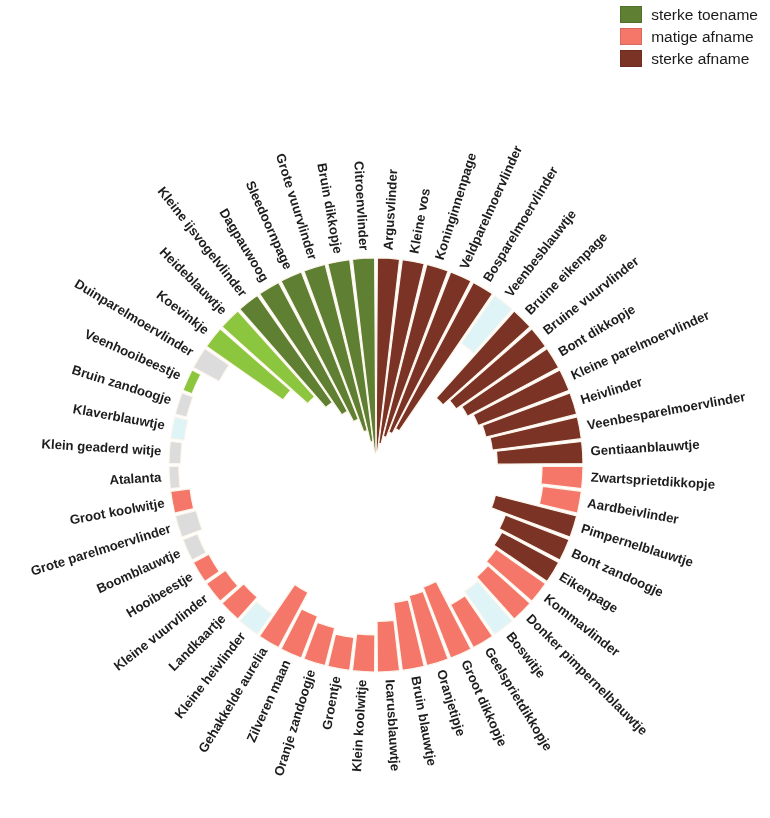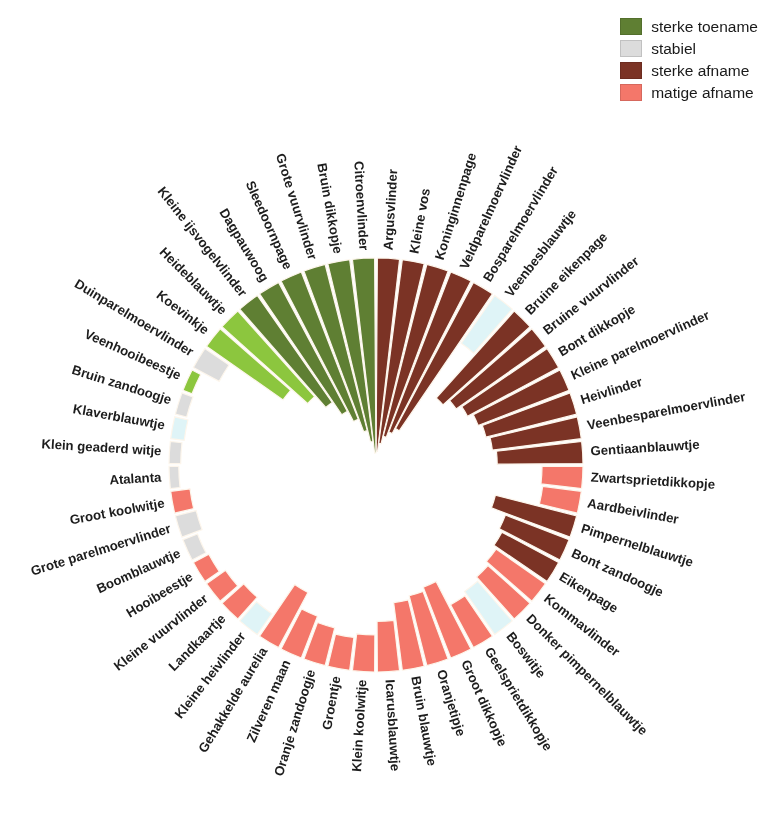--- a/index.html
+++ b/index.html
@@ -1,19 +1,19 @@
 <!DOCTYPE html>
 <html><head>
 <meta charset="utf-8">
 <style>
   html,body{margin:0;padding:0;background:#ffffff;}
   body{width:770px;height:818px;overflow:hidden;font-family:"Liberation Sans",sans-serif;}
   #root{position:relative;width:770px;height:818px;background:#fff;}
   #chart-svg{position:absolute;left:0;top:0;width:770px;height:818px;}
-  .legend{position:absolute;right:12px;top:16px;display:flex;flex-direction:column;gap:2px;}
+  .legend{position:absolute;right:12px;top:4px;display:flex;flex-direction:column;gap:2px;}
   .legend-row{display:flex;align-items:center;gap:9px;height:20px;}
   .legend-swatch{width:22px;height:17px;border:1px solid rgba(0,0,0,.12);box-sizing:border-box;}
   .legend-label{font-size:15.5px;color:#1a1a1a;line-height:17px;white-space:nowrap;}
   .lbl{font-size:13.2px;fill:#1d1d1d;font-family:"Liberation Sans",sans-serif;font-weight:600;}
 </style>
 </head>
 <body>
 
 <div id="root">
 
@@ -127,26 +127,22 @@
         <text class="lbl" x="363.01862305420855" y="250.39225584198672" text-anchor="end" dominant-baseline="middle" transform="rotate(446.53846153846155 363.01862305420855 250.39225584198672)">Citroenvlinder</text>
       </g>
   </svg>
 
   <div class="legend">
     <div class="legend-row">
       <span class="legend-swatch" style="background: rgb(95, 127, 51);"></span>
       <span class="legend-label">sterke toename</span>
     </div>
     <div class="legend-row">
-      <span class="legend-swatch" style="background: rgb(220, 220, 220);"></span>
-      <span class="legend-label">stabiel</span>
+      <span class="legend-swatch" style="background: rgb(244, 119, 106);"></span>
+      <span class="legend-label">matige afname</span>
     </div>
     <div class="legend-row">
       <span class="legend-swatch" style="background: rgb(123, 51, 37);"></span>
       <span class="legend-label">sterke afname</span>
-    </div>
-    <div class="legend-row">
-      <span class="legend-swatch" style="background: rgb(244, 119, 106);"></span>
-      <span class="legend-label">matige afname</span>
     </div>
   </div>
 
 </div>
 
 </body></html>

